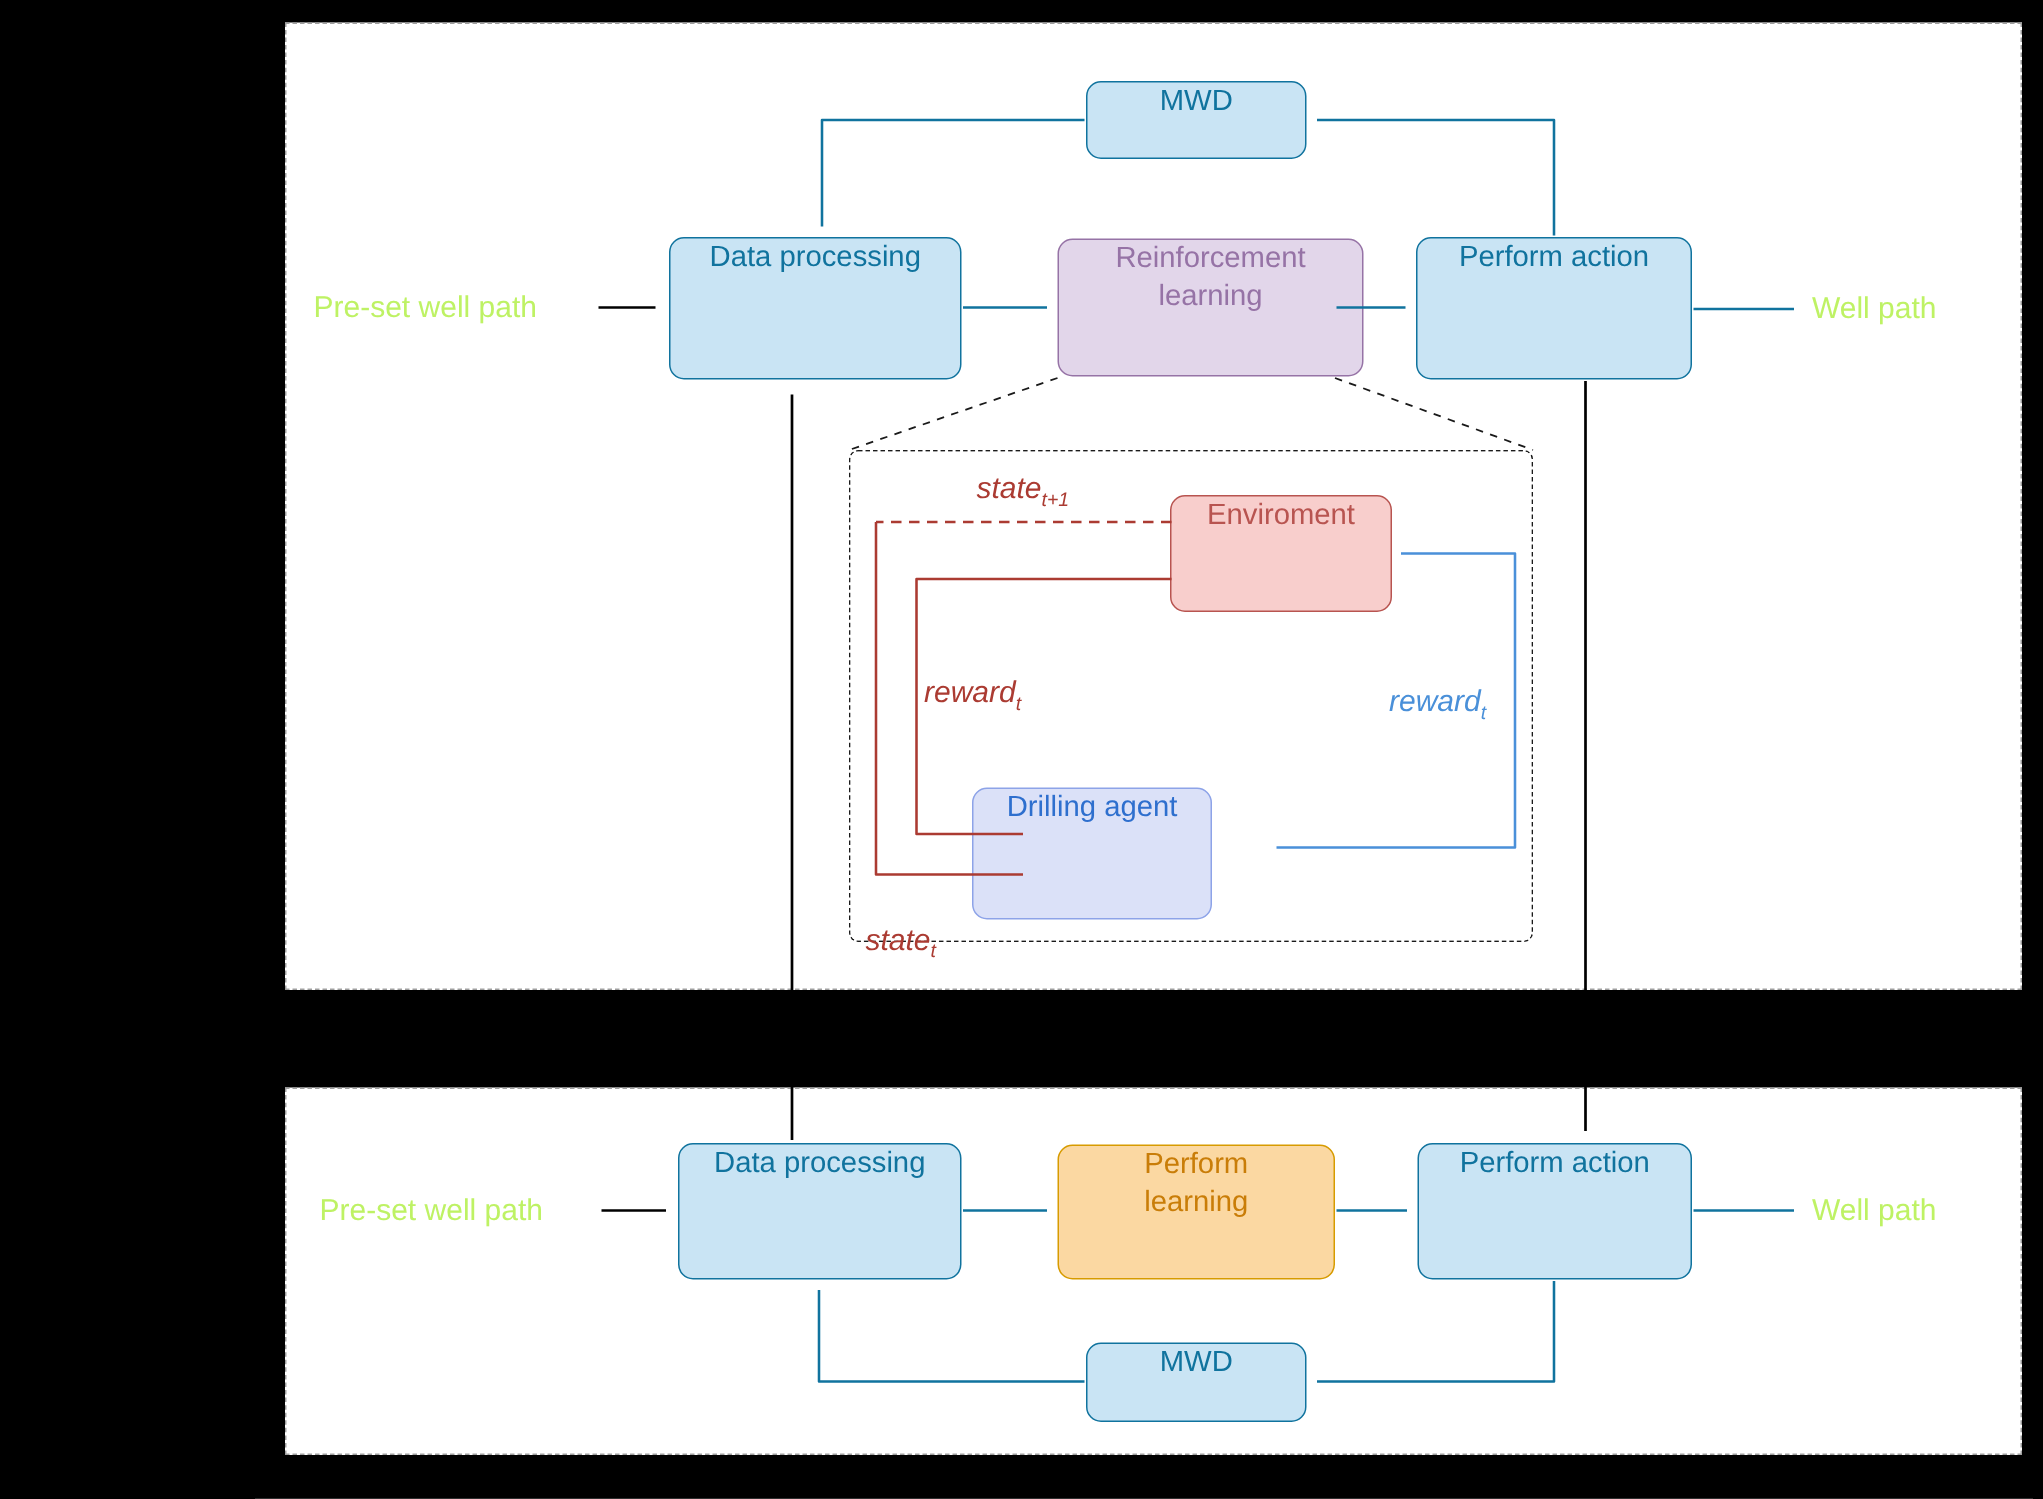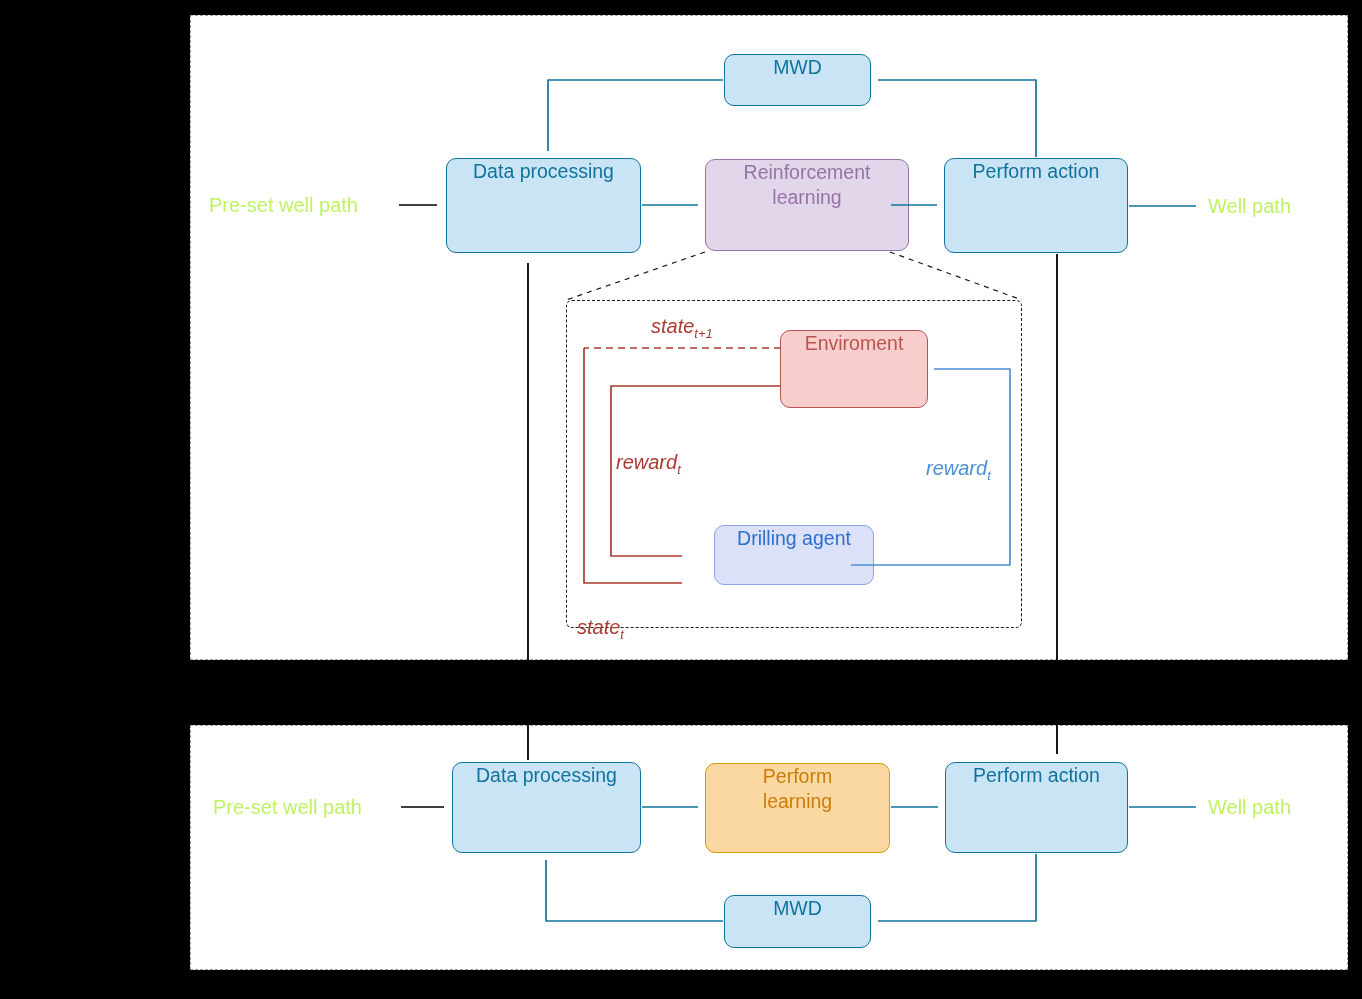--- a/index.html
+++ b/index.html
@@ -68,21 +68,21 @@
     <span>Reinforcement
 learning</span>
   </div>
   <div class="box blue" style="left:944px;top:158px;width:184px;height:95px">
     <span>Perform action</span>
   </div>
 
   <div class="box redbox" style="left:780px;top:330px;width:148px;height:78px">
     <span>Enviroment</span>
   </div>
-  <div class="box agent" style="left:714px;top:525px;width:160px;height:60px">
+  <div class="box agent" style="left:648px;top:525px;width:160px;height:88px">
     <span>Drilling agent</span>
   </div>
 
   <div class="box blue" style="left:452px;top:762px;width:189px;height:91px">
     <span>Data processing</span>
   </div>
   <div class="box orange" style="left:705px;top:763px;width:185px;height:90px">
     <span>Perform
 learning</span>
   </div>

